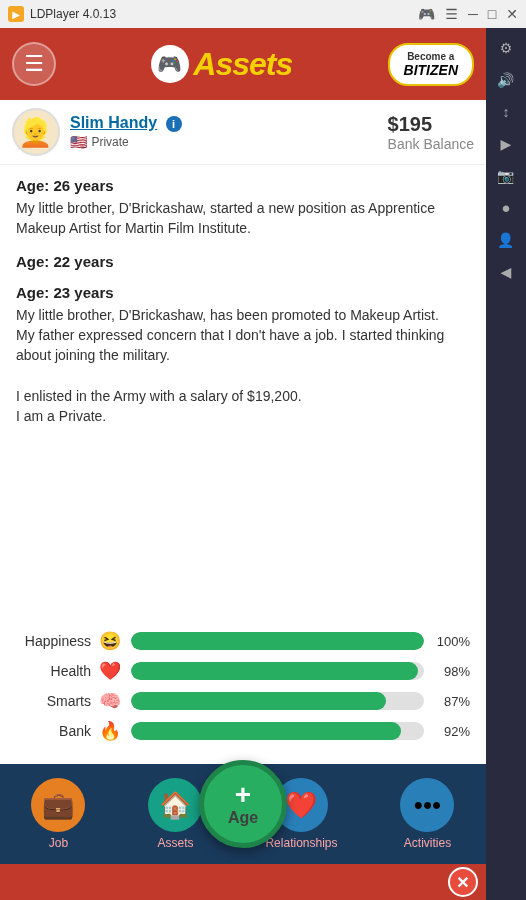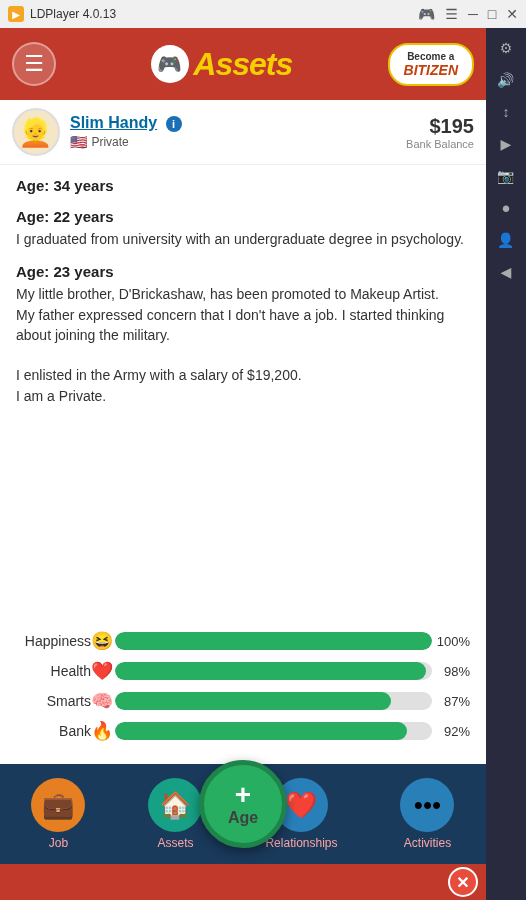--- a/index.html
+++ b/index.html
@@ -148,21 +148,21 @@
       cursor: pointer;
       border: 2px solid #e8c200;
     }
     .bitizen-btn-top {
       font-size: 10px;
       color: #333;
       font-weight: bold;
     }
     .bitizen-btn-bot {
       font-size: 14px;
-      color: #c2410c;
+      color: #000000;
       font-weight: 900;
       font-style: italic;
     }
 
     
     .profile-bar {
       background: white;
       padding: 8px 12px;
       display: flex;
       align-items: center;
@@ -211,29 +211,29 @@
     .profile-rank {
       display: flex;
       align-items: center;
       gap: 4px;
       font-size: 12px;
       color: #555;
       margin-top: 2px;
     }
     .rank-flag { font-size: 14px; }
     .profile-right {
-      text-align: right;
+      text-align: left;
     }
     .balance-amount {
       font-size: 20px;
       font-weight: bold;
       color: #333;
     }
     .balance-label {
-      font-size: 11px;
+      font-size: 14px;
       color: #888;
     }
 
     
     .life-events {
       flex: 1;
       overflow-y: auto;
       padding: 12px 16px;
       background: white;
     }
@@ -326,20 +326,21 @@
     
     .stats-bar {
       background: white;
       padding: 12px 16px 14px;
       flex-shrink: 0;
     }
     .stat-row {
       display: flex;
       align-items: center;
       margin-bottom: 8px;
+      gap: 8px;
     }
     .stat-label {
       width: 75px;
       font-size: 14px;
       color: #333;
       text-align: right;
     }
     .stat-emoji {
       font-size: 18px;
       width: 24px;
@@ -449,25 +450,25 @@
       </div>
     </div>
     <div class="profile-right">
       <div class="balance-amount">$195</div>
       <div class="balance-label">Bank Balance</div>
     </div>
   </div>
 
   <div class="life-events" id="life-events-container">
   <div class="event-block">
-        <div class="event-age">Age: 34 years</div>
+        <div class="event-age">Age: 26 years</div>
+        <div class="event-text" style="white-space: pre-wrap;">My little brother, D'Brickashaw, started a new position as Apprentice Makeup Artist for Martin Film Institute.</div>
       </div>
       <div class="event-block">
         <div class="event-age">Age: 22 years</div>
-        <div class="event-text" style="white-space: pre-wrap;">I graduated from university with an undergraduate degree in psychology.</div>
       </div>
       <div class="event-block">
         <div class="event-age">Age: 23 years</div>
         <div class="event-text" style="white-space: pre-wrap;">My little brother, D'Brickashaw, has been promoted to Makeup Artist.
 My father expressed concern that I don't have a job. I started thinking about joining the military.
 
 I enlisted in the Army with a salary of $19,200.
 I am a Private.</div>
       </div>
     </div>

